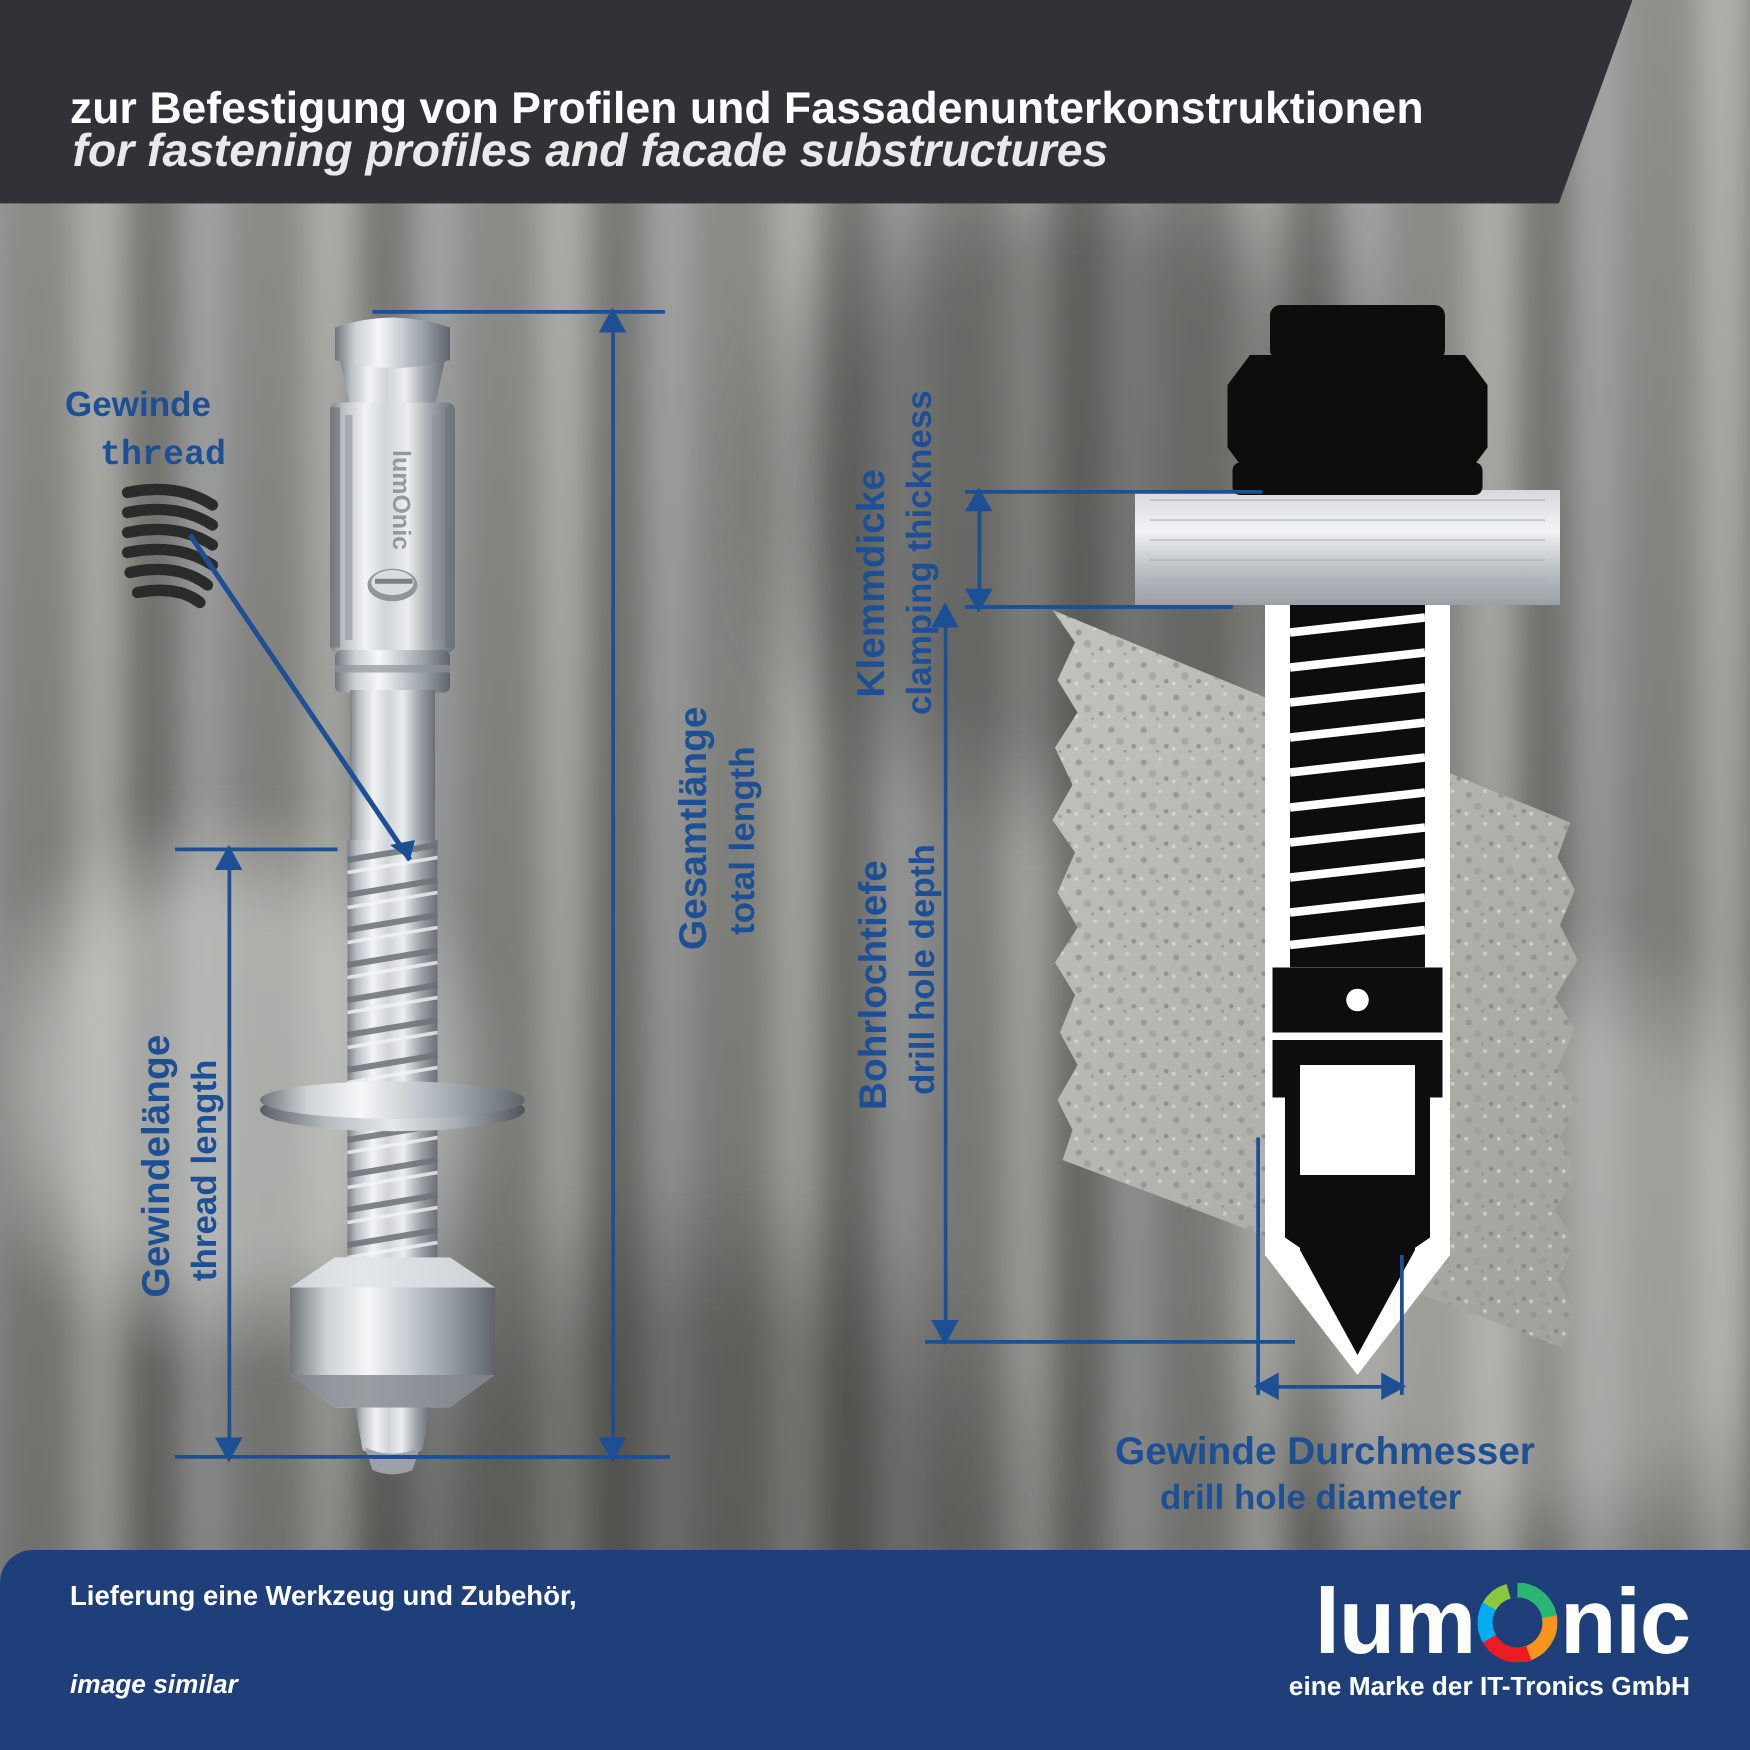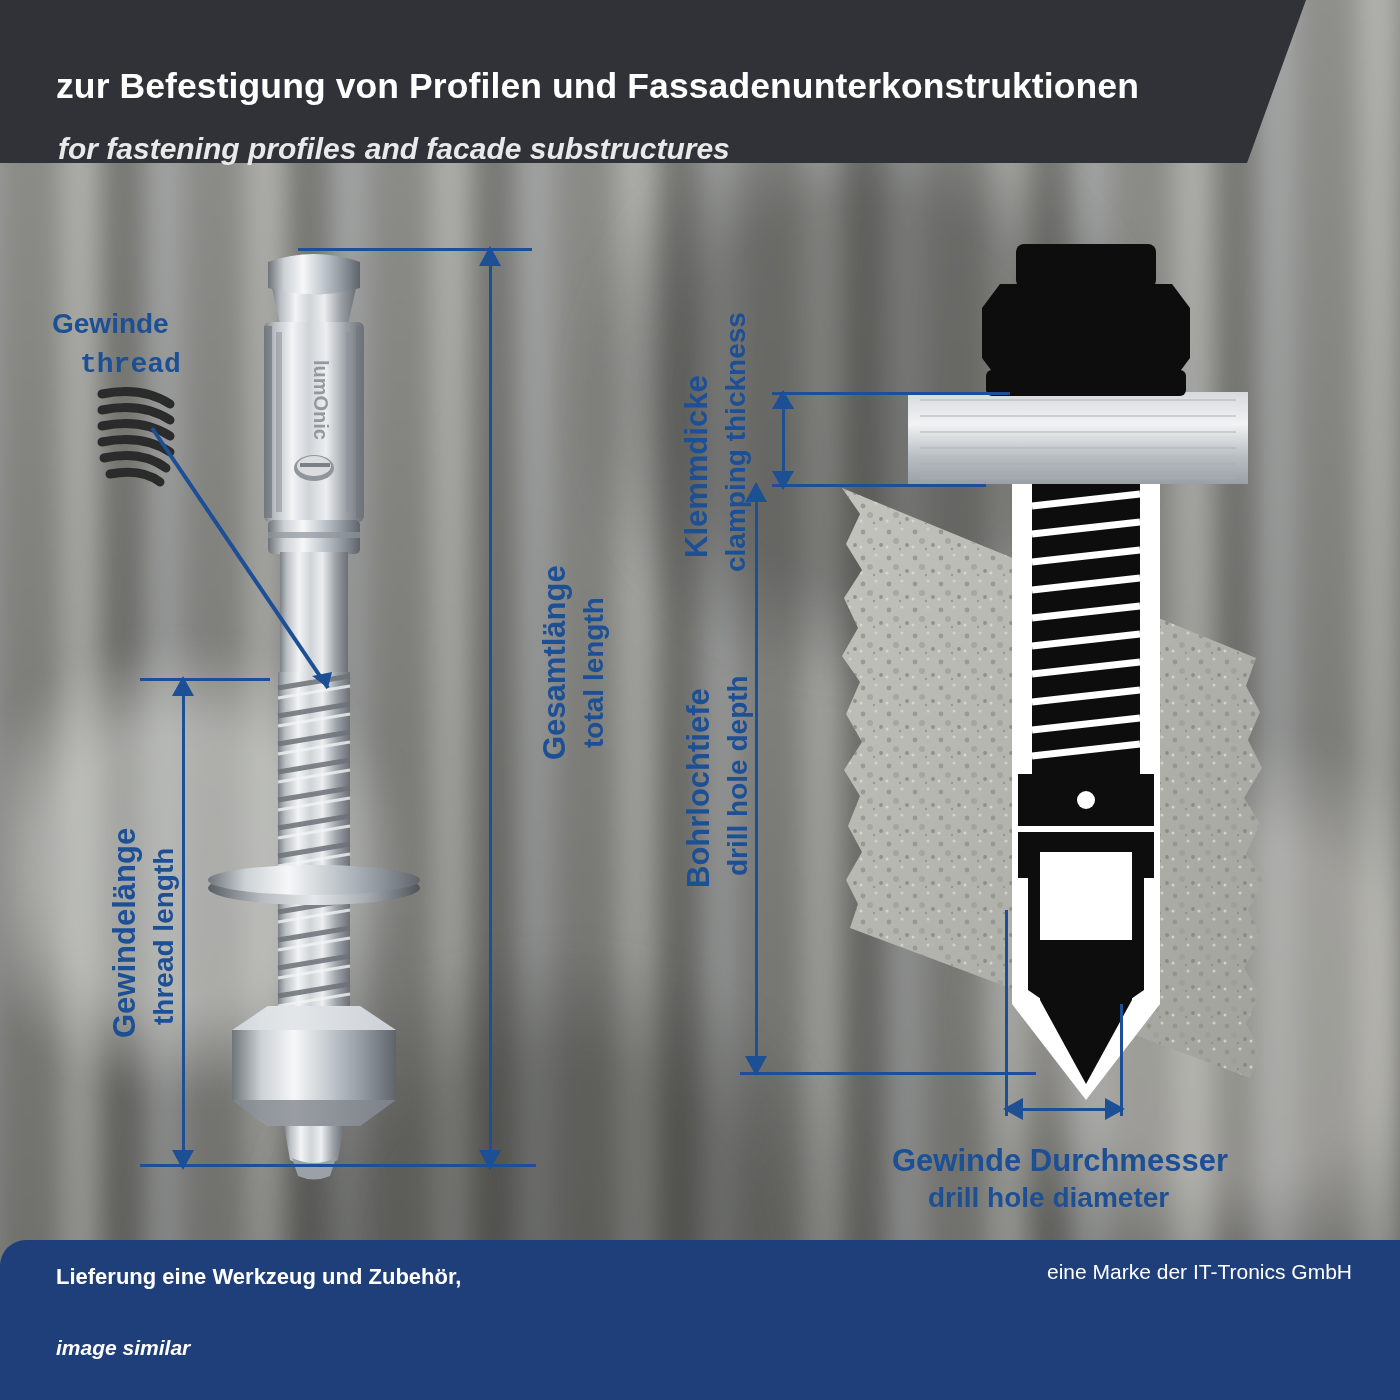--- a/index.html
+++ b/index.html
@@ -48,22 +48,22 @@
     background:#303237;
     clip-path:polygon(0 0, 1306px 0, 1247px 163px, 0 163px);
   }
   #h-title{
     position:absolute;left:56px;top:38px;
     font-size:35.5px;font-weight:bold;letter-spacing:.1px;
     color:#ffffff;white-space:nowrap;margin-top:28px;
   }
   #h-sub{
     position:absolute;left:58px;top:100px;
-    font-size:30px;font-style:italic;font-weight:bold;
-    color:#e9e9ea;white-space:nowrap;margin-top:32px;
+    font-size:37px;font-style:italic;font-weight:bold;
+    color:#e9e9ea;white-space:nowrap;
   }
 
   
   #footer{
     position:absolute;left:0;top:1240px;width:1400px;height:160px;
     background:#1e3f7a;
     border-top-left-radius:26px;
     border-top-right-radius:0;
   }
   #footer-txt1{
@@ -82,21 +82,21 @@
   #logo-word{
     font-size:74px;font-weight:bold;color:#fff;letter-spacing:-1px;
     line-height:78px;white-space:nowrap;
   }
   .lum-o{
     display:inline-block;position:relative;width:64px;height:64px;
     vertical-align:-8px;margin:0 2px;
   }
   .lum-o svg{position:absolute;left:0;top:0;}
   #logo-sub{
-    font-size:21px;font-weight:normal;color:#fff;margin-top:2px;white-space:nowrap;
+    font-size:21px;font-weight:bold;color:#fff;margin-top:2px;white-space:nowrap;
   }
 
   
   .note{
     position:absolute;color:#1d4f95;font-weight:bold;
     line-height:1.12;
   }
   .note.vert{
     transform-origin:0 0;
     white-space:nowrap;
@@ -361,14 +361,25 @@
 
 <div id="footer"></div>
 <div id="footer-txt1">
   <div>Lieferung eine Werkzeug und Zubehör,</div>
 </div>
 <div id="footer-txt2">
   <div>image similar</div>
 </div>
 
 <div id="logo">
+  <div id="logo-word">
+    <span>lum</span><span class="lum-o">
+      <svg width="64" height="64" viewBox="0 0 64 64">
+        <circle cx="32" cy="32" r="26" fill="none" stroke="#2bb673" stroke-width="12" stroke-dasharray="41 122" transform="rotate(-90 32 32)"></circle>
+        <circle cx="32" cy="32" r="26" fill="none" stroke="#f7941e" stroke-width="12" stroke-dasharray="41 122" transform="rotate(-10 32 32)"></circle>
+        <circle cx="32" cy="32" r="26" fill="none" stroke="#ed1c24" stroke-width="12" stroke-dasharray="41 122" transform="rotate(70 32 32)"></circle>
+        <circle cx="32" cy="32" r="26" fill="none" stroke="#00aeef" stroke-width="12" stroke-dasharray="41 122" transform="rotate(150 32 32)"></circle>
+        <circle cx="32" cy="32" r="26" fill="none" stroke="#8dc63f" stroke-width="12" stroke-dasharray="20 143" transform="rotate(210 32 32)"></circle>
+      </svg>
+    </span><span>nic</span>
+  </div>
   <div id="logo-sub">eine Marke der IT-Tronics GmbH</div>
 </div>
 
 </body></html>

